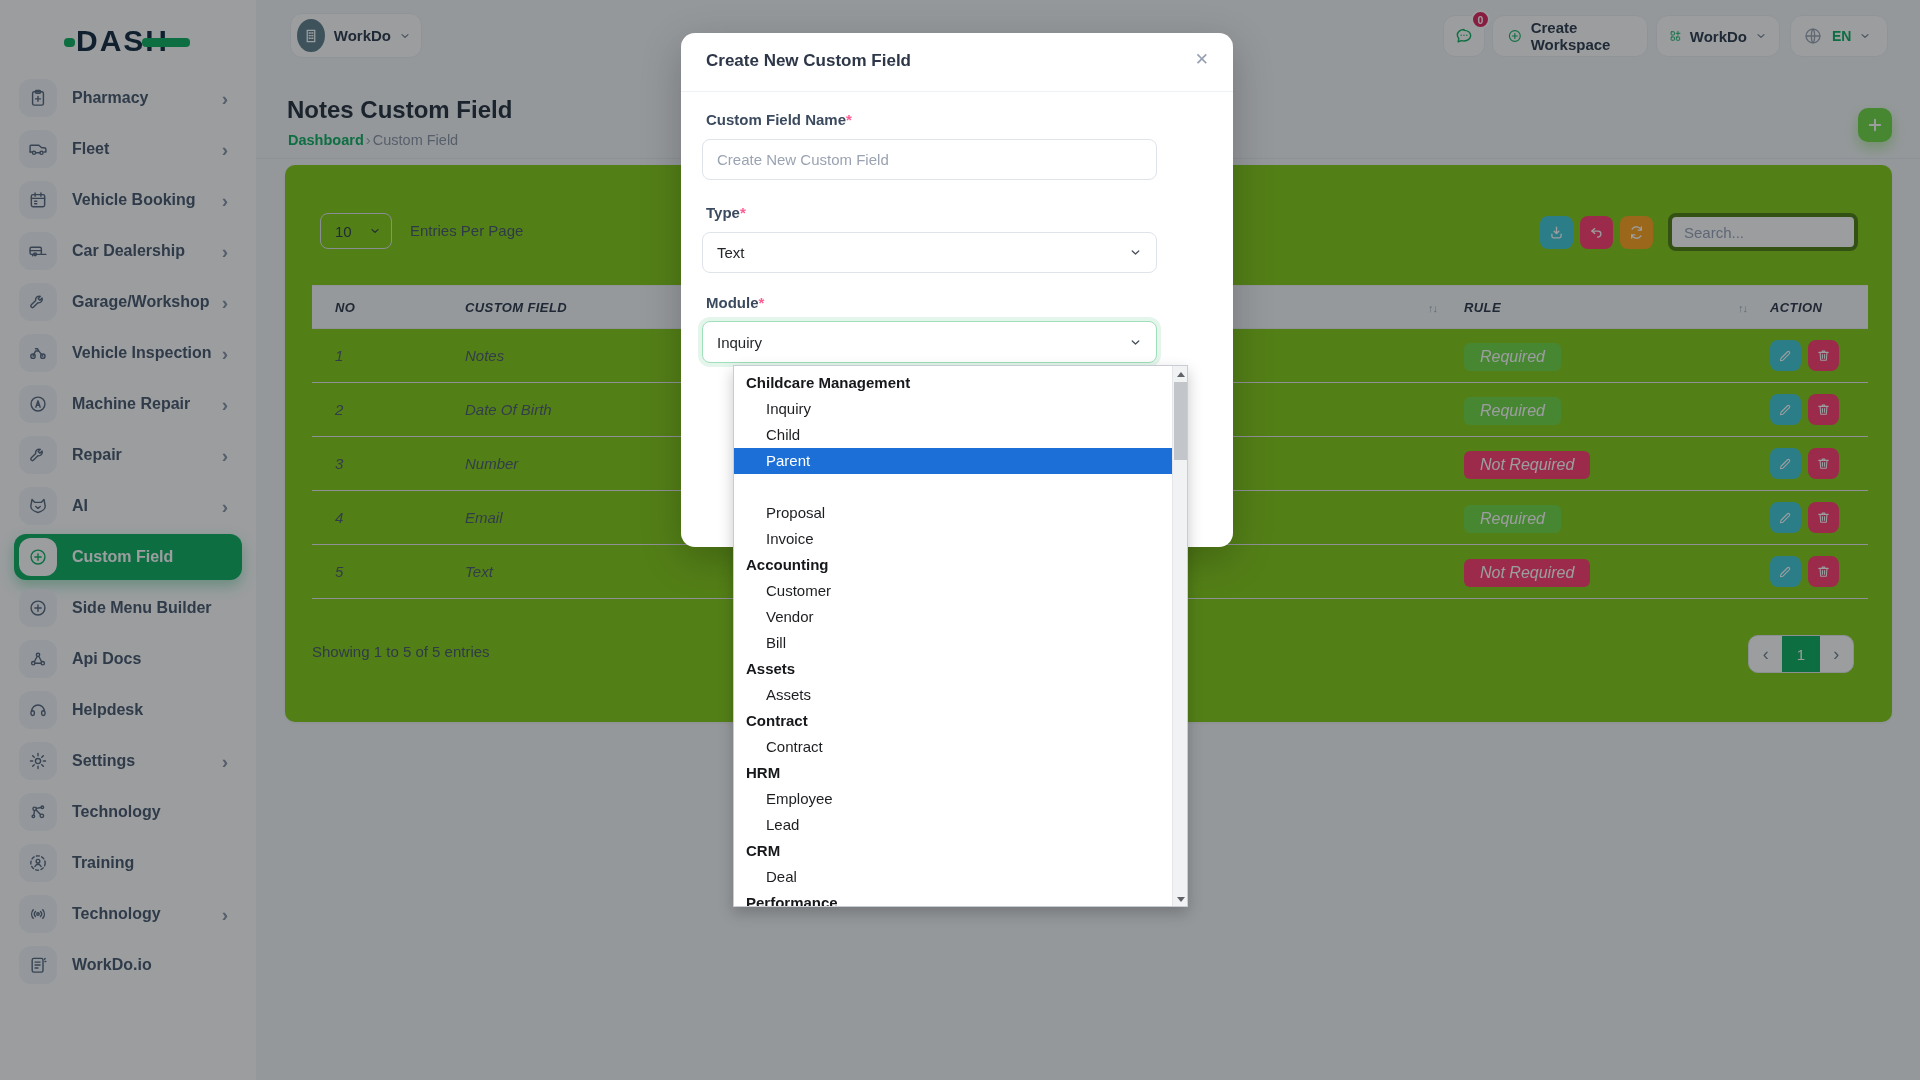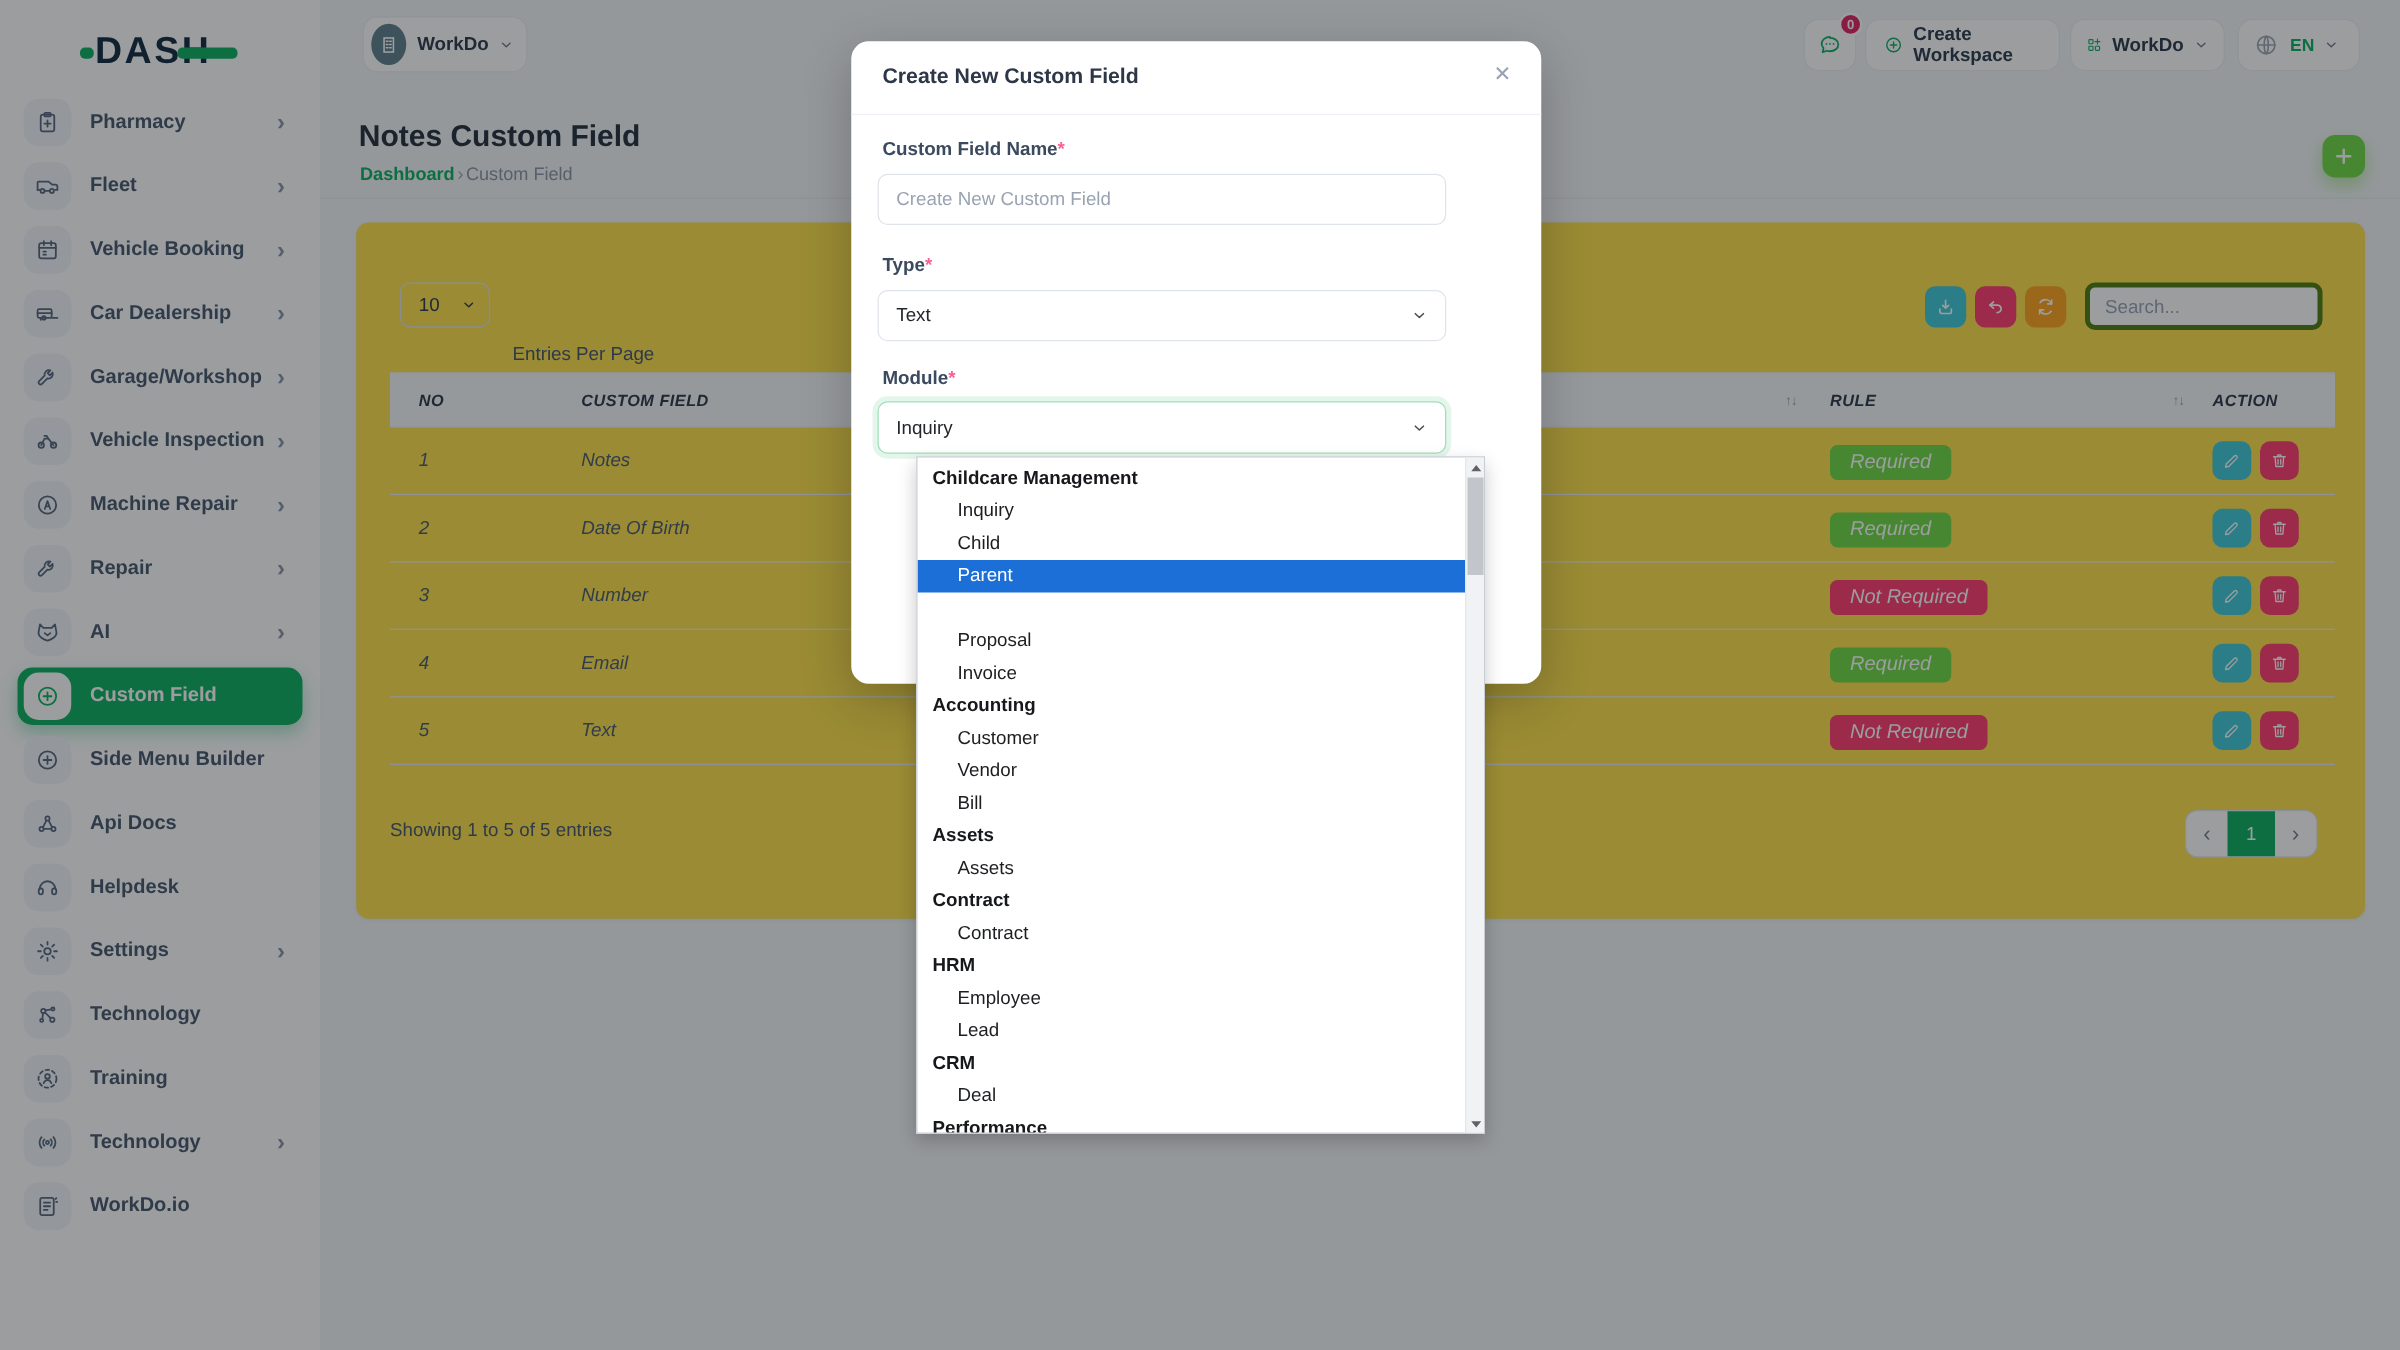--- a/index.html
+++ b/index.html
@@ -45,24 +45,24 @@
   
   .page-title { position:absolute; left:287px; top:96px; font-size:24px; font-weight:700; color:#232e3c; }
   .breadcrumb { position:absolute; left:288px; top:131px; font-size:14.5px; display:flex; align-items:center; gap:2px; }
   .bc-home { color:#0caf60; font-weight:600; cursor:pointer; }
   .bc-sep { color:#9aa7b5; font-size:15px; }
   .bc-cur { color:#8a94a6; }
   .add-btn { position:absolute; left:1858px; top:108px; width:34px; height:34px; border-radius:10px; background:#6fd943; box-shadow:0 6px 14px rgba(111,217,67,.45); color:#fff; display:flex; align-items:center; justify-content:center; cursor:pointer; }
   .add-btn svg { width:18px; height:18px; }
 
   
-  .card { position:absolute; left:285px; top:178px; width:1607px; height:557px; background:#fde047; border-radius:10px; box-shadow:0 1px 3px rgba(16,24,40,.06); }
+  .card { position:absolute; left:285px; top:165px; width:1607px; height:557px; background:#84cc16; border-radius:10px; box-shadow:0 1px 3px rgba(16,24,40,.06); }
   .entries-select { position:absolute; left:35px; top:48px; width:72px; height:36px; border:1px solid #dfe5ec; border-radius:8px; display:flex; align-items:center; padding:0 10px 0 14px; cursor:pointer; }
   .entries-value { font-size:15px; color:#2b3a4a; flex:1; }
-  .entries-label { position:absolute; left:125px; top:57px; font-size:15px; color:#45556b;margin-top:40px; }
+  .entries-label { position:absolute; left:125px; top:57px; font-size:15px; color:#45556b; }
   .tool-btn { position:absolute; top:51px; width:33px; height:33px; border-radius:8px; border:none; color:#fff; display:flex; align-items:center; justify-content:center; cursor:pointer; }
   .tool-btn svg { width:17px; height:17px; }
   .btn-download { left:1255px; background:#3ec9d6; }
   .btn-undo { left:1295px; background:#ff3a6e; }
   .btn-refresh { left:1335px; background:#ffa21d; }
   .search-box { position:absolute; left:1383px; top:48px; width:190px; height:38px; border:4px solid #4d7c0f; border-radius:8px; font-size:15px; color:#2b3a4a; padding:0 12px; outline:none; background:#fff; font-family:inherit; }
   .search-box::placeholder { color:#98a2b6; }
 
   
   .table { position:absolute; left:27px; top:120px; width:1556px;font-style:italic; }

